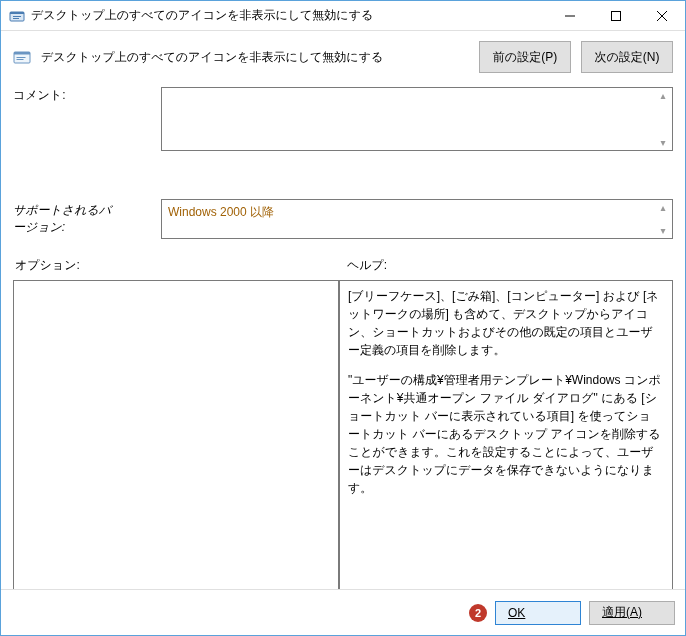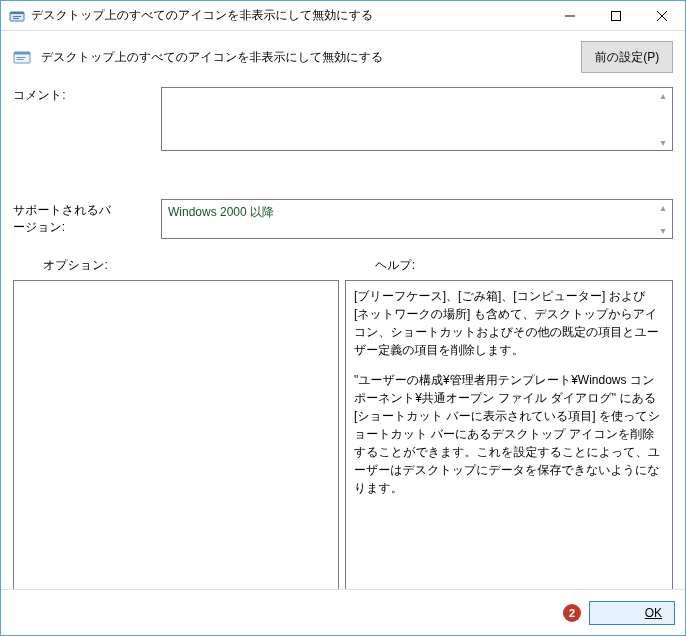--- a/index.html
+++ b/index.html
@@ -110,42 +110,40 @@
     gap: 48px;
   }
   .tbox {
     border: 1px solid #7a7a7a;
     background: #fff;
     position: relative;
     width: 100%;
   }
   .tbox.comment { height: 64px; }
   .tbox.support { height: 40px; background:#fff; }
-  .tbox .content { padding: 4px 18px 4px 6px; font-size: 12px; color:#14532d; }
+  .tbox .content { padding: 4px 18px 4px 6px; font-size: 12px; color:#a16207; }
   .scroll-hint {
     position: absolute;
     right: 2px;
     width: 14px;
     color: #999;
     text-align: center;
     font-size: 10px;
     user-select: none;
   }
   .scroll-hint.top { top: 2px; }
   .scroll-hint.bot { bottom: 2px; }
   .mid-labels {
     display: flex;
     padding: 10px 0 6px 2px;
-    margin-left: 28px;
   }
   .mid-labels .opt { width: 332px; }
   .panes {
     flex: 1;
     display: flex;
-    gap: 6px;
     min-height: 0;
   }
   .pane {
     border: 1px solid #7a7a7a;
     background: #fff;
     height: 316px;
     overflow: hidden;
   }
   .pane.left { width: 326px; }
   .pane.right { flex: 1; }
@@ -165,21 +163,21 @@
     border-top: 1px solid #e0e0e0;
   }
   .fbtn {
     min-width: 86px;
     height: 24px;
     background: #e1e1e1;
     border: 1px solid #adadad;
     font-size: 12px;
     display: inline-flex;
     align-items: center;
-    justify-content: flex-end;
+    justify-content: flex-start;
     padding: 0 12px;
     cursor: default;
     text-decoration: underline;
   }
   .fbtn.default {
     border: 1px solid #2e84d4;
     background: #e5f1fb;
   }
 </style>
 </head>
@@ -223,34 +221,37 @@
         <rect x="1" y="4" width="16" height="11" rx="1" fill="#eef5fb" stroke="#6a95c2"></rect>
         <rect x="1" y="4" width="16" height="2.5" fill="#6a95c2"></rect>
         <rect x="3.5" y="9" width="9" height="1" fill="#6a95c2"></rect>
         <rect x="3.5" y="11" width="7" height="1" fill="#6a95c2"></rect>
       </svg>
     </div>
     <div class="header-title">デスクトップ上のすべてのアイコンを非表示にして無効にする</div>
     <div class="hbtn">
       <span>前の設定(P)</span>
     </div>
+    <div class="hbtn">
+      <span>次の設定(N)</span>
+    </div>
   </div>
 
   <div class="body">
 
     <div class="upper">
 
       <div class="kv-col">
         <div>コメント:</div>
         <div class="tbox comment">
           <div class="content"></div>
           <div class="scroll-hint top">▴</div>
           <div class="scroll-hint bot">▾</div>
         </div>
-        <div style="align-self:center;">サポートされるバージョン:</div>
+        <div style="align-self:center;font-style:italic;">サポートされるバージョン:</div>
         <div class="tbox support">
           <div class="content">Windows 2000 以降</div>
           <div class="scroll-hint top">▴</div>
           <div class="scroll-hint bot">▾</div>
         </div>
       </div>
     </div>
 
     <div class="mid-labels">
       <div class="opt">オプション:</div>
@@ -267,15 +268,18 @@
       </div>
     </div>
 
   </div>
 
   <div class="footer">
     <span class="annot-badge">2</span>
     <div class="fbtn default">
       <span>OK</span>
     </div>
+    <div class="fbtn">
+      <span>適用(A)</span>
+    </div>
   </div>
 
 </div>
 
 </body></html>

